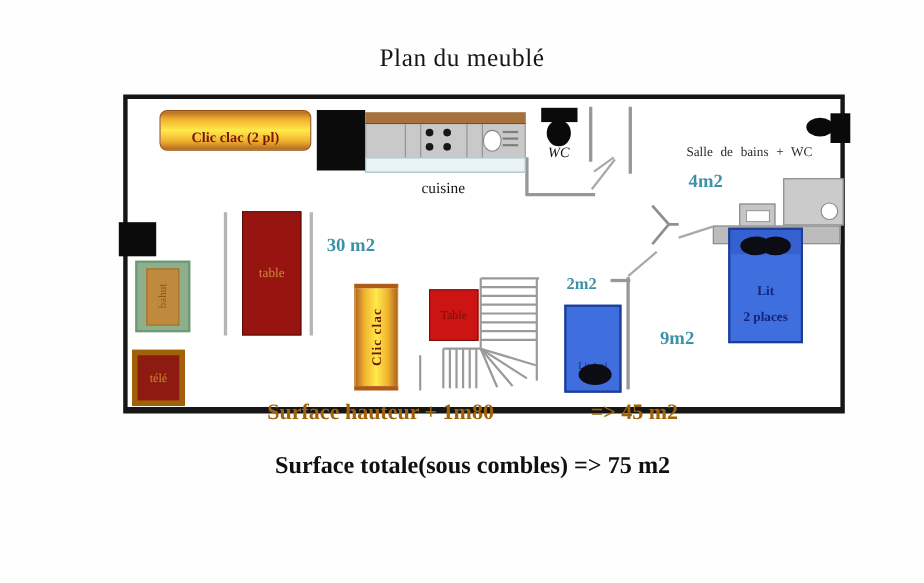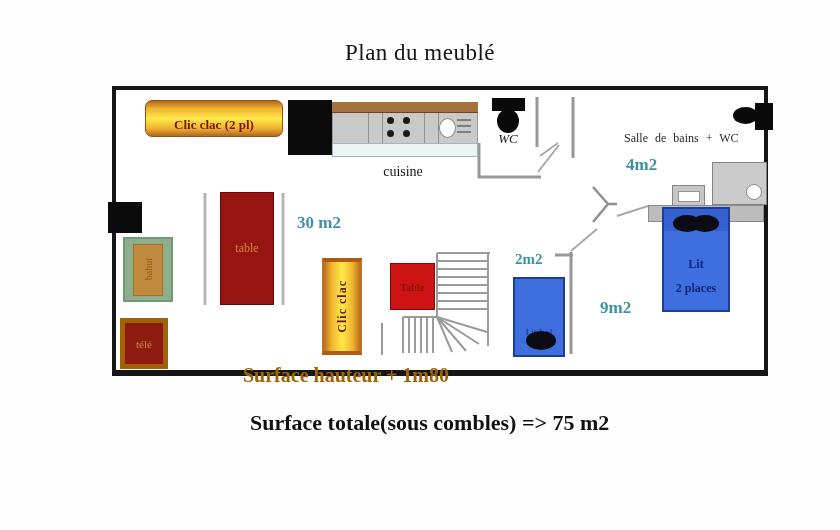--- a/index.html
+++ b/index.html
@@ -215,15 +215,16 @@
       </div>
 
       <div class="area a30">30 m2</div>
       <div class="area a2">2m2</div>
       <div class="area a9">9m2</div>
 
     </div>
   </div>
 
   <div class="foot1 foot1-left">Surface hauteur + 1m80</div>
+  <div class="foot1 foot1-right">=&gt; 45 m2</div>
   <div class="foot2">Surface totale(sous combles) =&gt; 75 m2</div>
 
 </div>
 
 </body></html>

